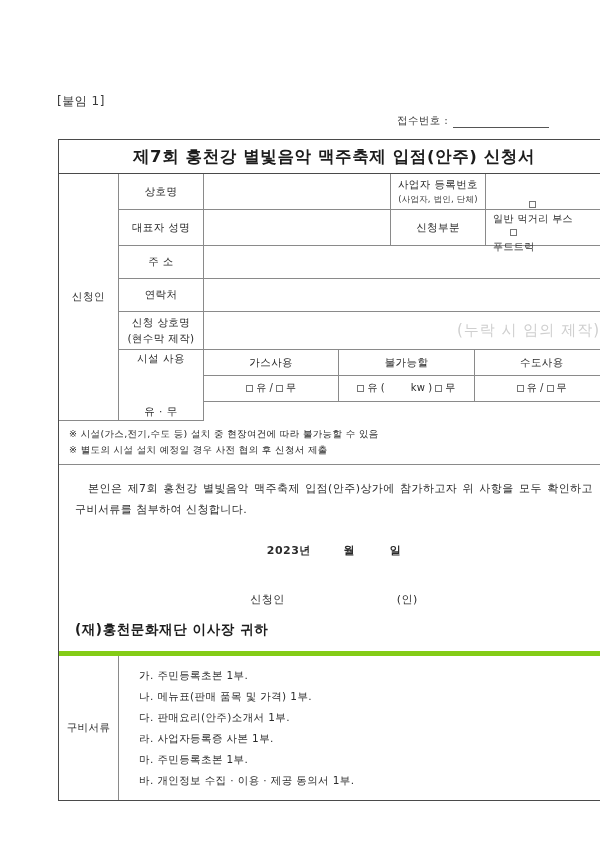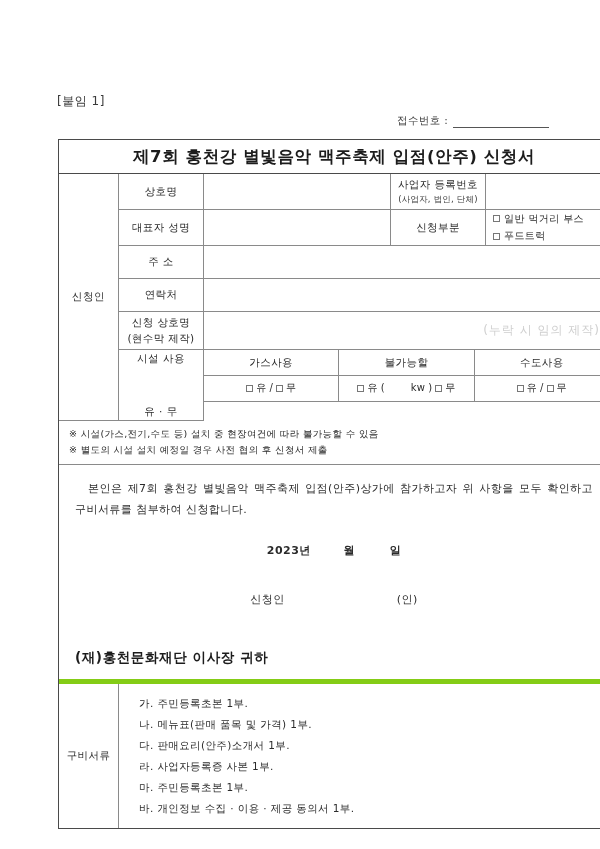--- a/index.html
+++ b/index.html
@@ -137,37 +137,38 @@
     gap: 3px;
     align-items: flex-start;
   }
   .chk-item {
     display: flex;
     align-items: center;
     gap: 4px;
     font-size: 10px;
     letter-spacing: 0.4px;
     white-space: nowrap;
+    flex-direction: column;
   }
   .box {
     display: inline-block;
     width: 7px;
     height: 7px;
     border: 1px solid #777;
     box-sizing: border-box;
     flex: 0 0 7px;
   }
 
   
   .hint-cell {
     justify-content: flex-end;
     padding-right: 9px;
   }
   .hint-text {
-    font-size: 12px;
+    font-size: 15px;
     color: #cfcfcf;
     letter-spacing: 1px;
     white-space: nowrap;
   }
 
   
   .fac-label {
     width: 85px;
     flex: 0 0 85px;
     border-right: 1px solid #8a8a8a;
@@ -240,21 +241,21 @@
   .sign-line {
     margin-top: 34px;
     display: flex;
     justify-content: center;
     font-size: 11px;
     letter-spacing: 0.5px;
   }
   .sign-line .applicant-word { margin-right: 112px; }
 
   .recipient {
-    margin-top: 42px;
+    margin-top: 14px;
     font-size: 13.5px;
     font-weight: bold;
     letter-spacing: 0.6px;
     color: #1c1c1c;
   }
 
   
   .docs-row { display: flex; }
   .docs-label {
     box-sizing: border-box;

